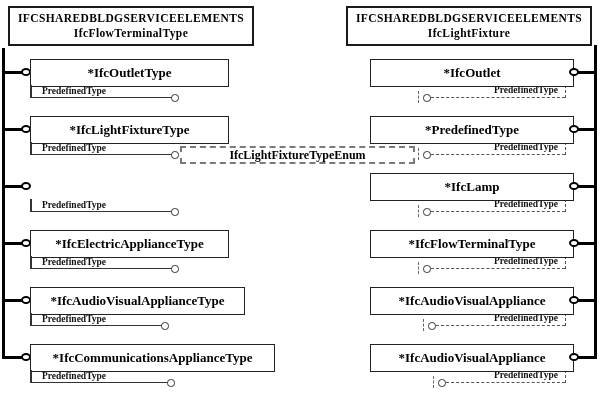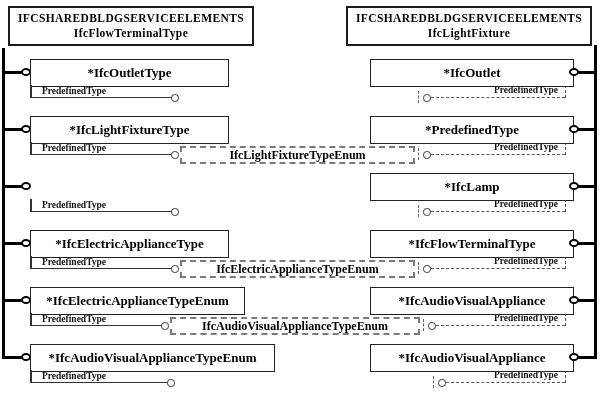--- a/index.html
+++ b/index.html
@@ -113,54 +113,52 @@
   </div>
 
   <div class="row" style="top:230px;">
     <div class="stub" style="left:2px;width:24px;"></div>
     <div class="bcirc" style="left:21px;"></div>
     <div class="ebox" style="left:30px;width:197px;">*IfcElectricApplianceType</div>
     <div class="vstub-l"></div>
     <div class="aline-l" style="left:30px;width:142px;"></div>
     <div class="attr-lab" style="left:42px;">PredefinedType</div>
     <div class="acirc" style="left:171px;"></div>
-    <div class="nbox" style="left:180px;width:235px;">IfcElectricApplianceTypeEnum</div>
     <div class="tick" style="left:418px;"></div>
     <div class="acirc" style="left:423px;"></div>
     <div class="aline-r" style="left:431px;width:134px;"></div>
     <div class="attr-lab-r" style="left:448px;">PredefinedType</div>
     <div class="vstub-r"></div>
     <div class="ebox" style="left:370px;width:202px;">*IfcFlowTerminalType</div>
     <div class="bcirc" style="left:569px;"></div>
     <div class="stub" style="left:578px;width:18px;"></div>
   </div>
 
   <div class="row" style="top:287px;">
     <div class="stub" style="left:2px;width:24px;"></div>
     <div class="bcirc" style="left:21px;"></div>
-    <div class="ebox" style="left:30px;width:213px;">*IfcElectricApplianceTypeEnum</div>
+    <div class="ebox" style="left:30px;width:213px;">*IfcAudioVisualApplianceType</div>
     <div class="vstub-l"></div>
     <div class="aline-l" style="left:30px;width:132px;"></div>
     <div class="attr-lab" style="left:42px;">PredefinedType</div>
     <div class="acirc" style="left:161px;"></div>
-    <div class="nbox" style="left:170px;width:250px;">IfcAudioVisualApplianceTypeEnum</div>
     <div class="tick" style="left:423px;"></div>
     <div class="acirc" style="left:428px;"></div>
     <div class="aline-r" style="left:436px;width:129px;"></div>
     <div class="attr-lab-r" style="left:448px;">PredefinedType</div>
     <div class="vstub-r"></div>
     <div class="ebox" style="left:370px;width:202px;">*IfcAudioVisualAppliance</div>
     <div class="bcirc" style="left:569px;"></div>
     <div class="stub" style="left:578px;width:18px;"></div>
   </div>
 
   <div class="row" style="top:344px;">
     <div class="stub" style="left:2px;width:24px;"></div>
     <div class="bcirc" style="left:21px;"></div>
-    <div class="ebox" style="left:30px;width:243px;">*IfcAudioVisualApplianceTypeEnum</div>
+    <div class="ebox" style="left:30px;width:243px;">*IfcCommunicationsApplianceType</div>
     <div class="vstub-l"></div>
     <div class="aline-l" style="left:30px;width:138px;"></div>
     <div class="attr-lab" style="left:42px;">PredefinedType</div>
     <div class="acirc" style="left:167px;"></div>
     <div class="tick" style="left:433px;"></div>
     <div class="acirc" style="left:438px;"></div>
     <div class="aline-r" style="left:446px;width:119px;"></div>
     <div class="attr-lab-r" style="left:448px;">PredefinedType</div>
     <div class="vstub-r"></div>
     <div class="ebox" style="left:370px;width:202px;">*IfcAudioVisualAppliance</div>

